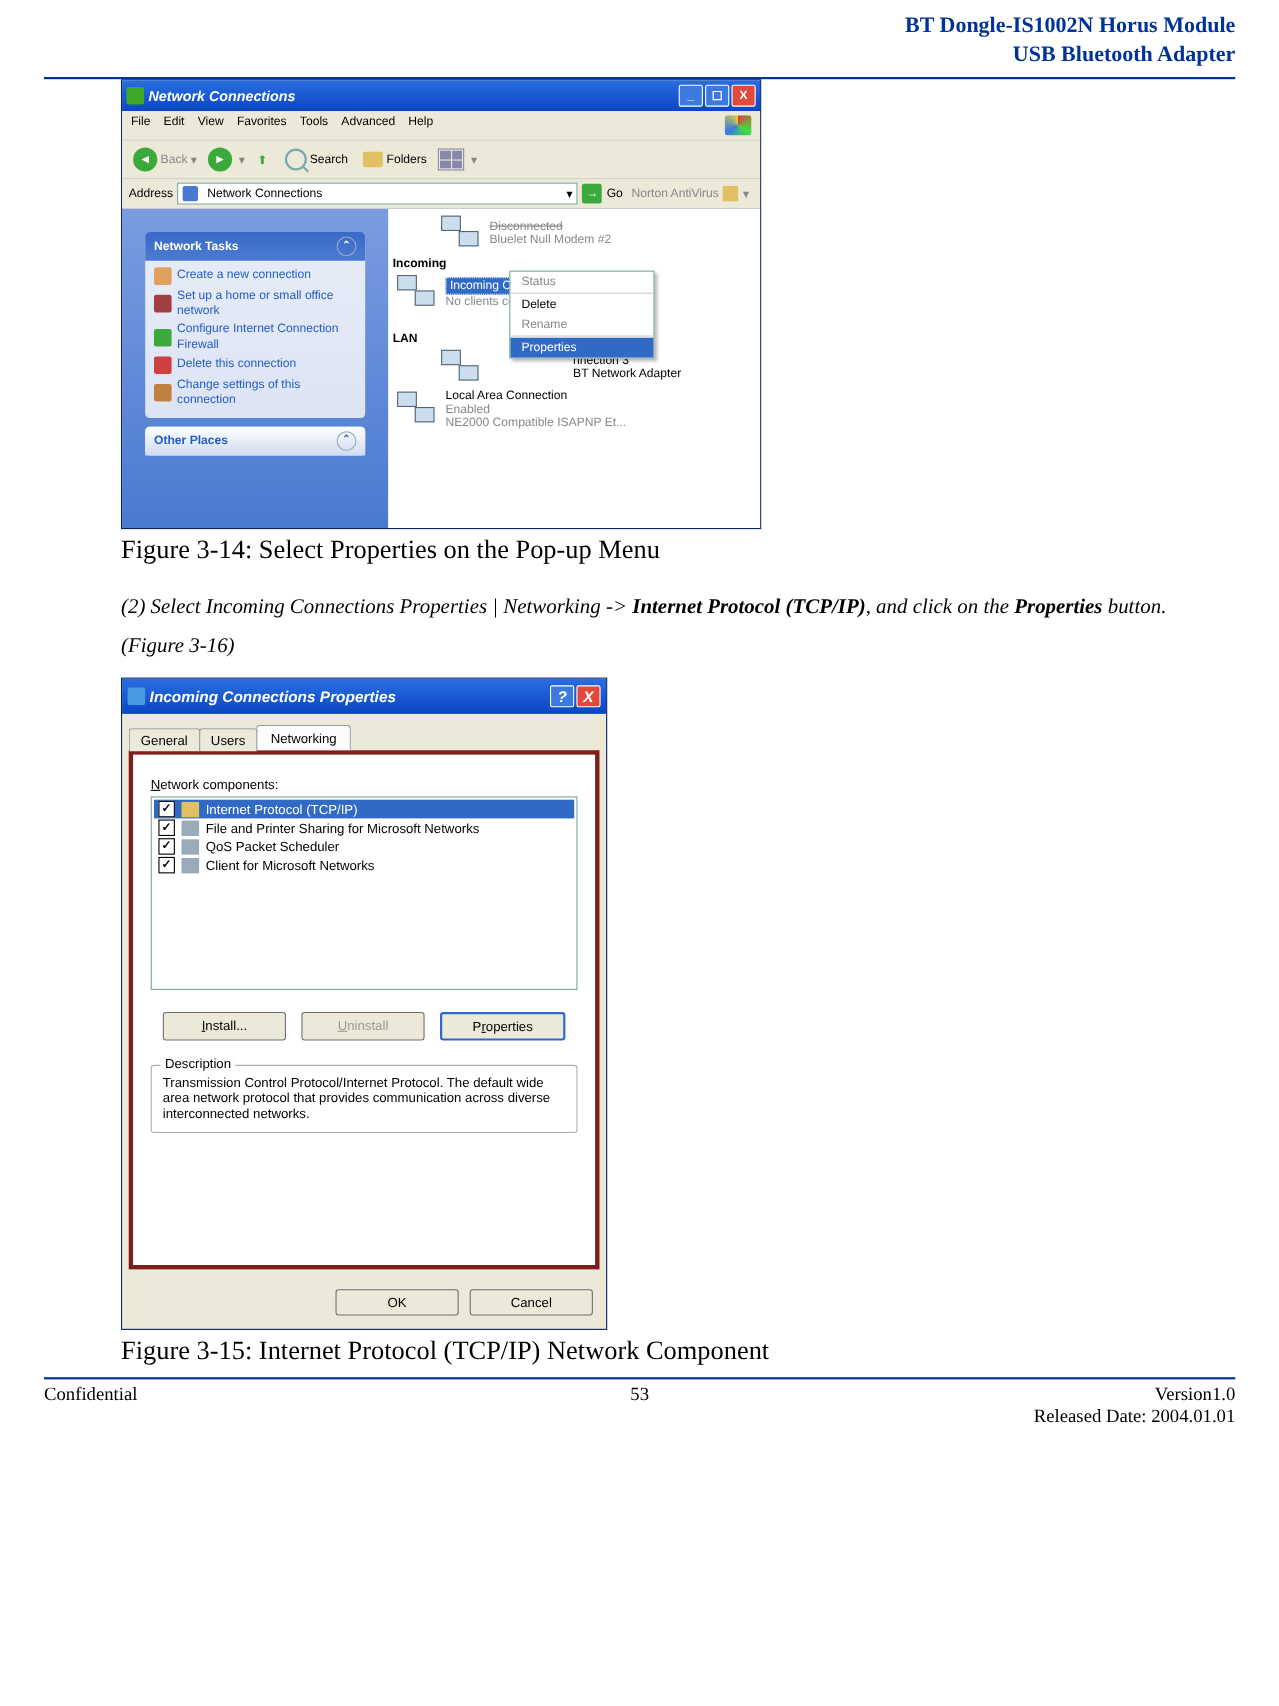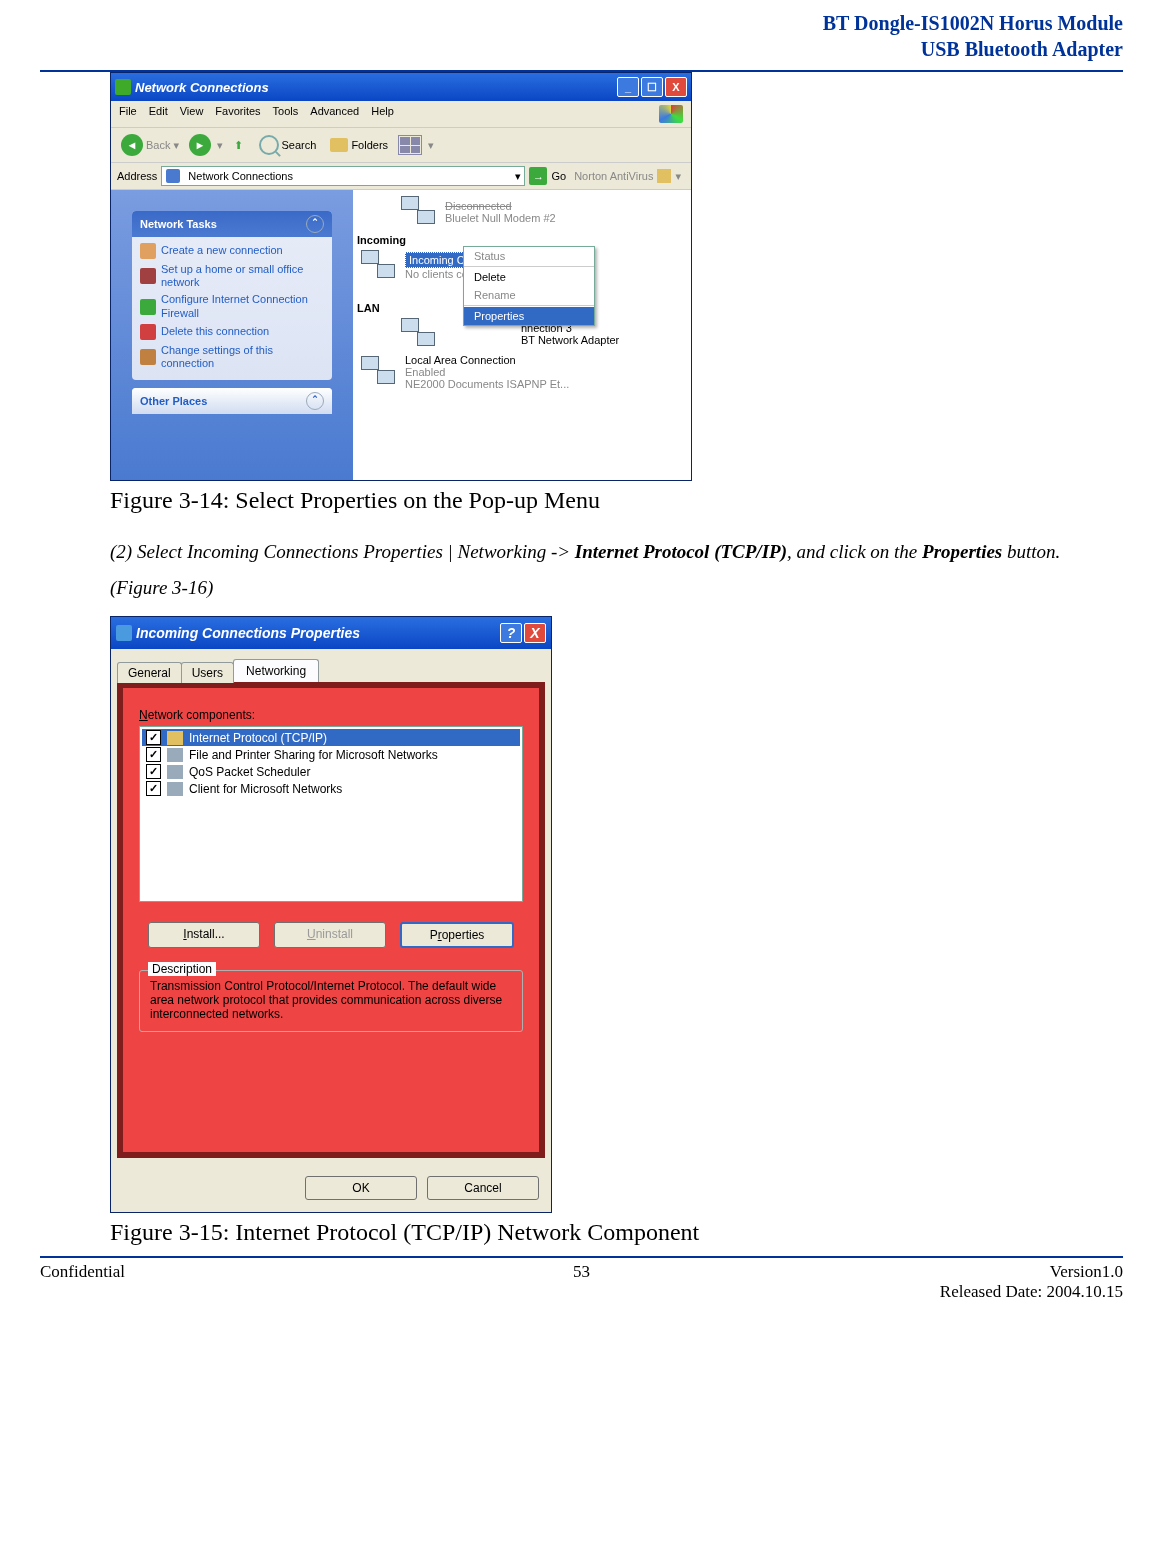--- a/index.html
+++ b/index.html
@@ -61,21 +61,21 @@
   .body-p { font-size:19px; line-height:1.9; margin:20px 0 10px 0;font-style:italic; }
   
   .xp-dialog { width:440px; border:1px solid #0A246A; font-family:Tahoma,sans-serif; font-size:12px; background:#ECE9D8; margin-top:6px; }
   .xp-dlg-title { background:linear-gradient(#2a6ee0,#0a46c4); color:#fff; display:flex; align-items:center; padding:3px 5px; height:26px; font-style:italic; font-weight:bold; font-size:14px; }
   .dlg-help { width:20px; height:18px; background:#3c7ae0; color:#fff; border:1px solid #fff; border-radius:2px; display:flex; align-items:center; justify-content:center; margin-right:2px; }
   .dlg-close { width:20px; height:18px; background:#e04a3c; color:#fff; border:1px solid #fff; border-radius:2px; display:flex; align-items:center; justify-content:center; }
   .dlg-body { padding:10px 6px 8px 6px; }
   .tab-strip { display:flex; align-items:flex-end; }
   .tab { background:#ECE9D8; border:1px solid #919b9c; border-bottom:none; padding:3px 10px; margin-right:-1px; border-radius:3px 3px 0 0; position:relative; top:1px; }
   .tab.active { background:#FCFCFE; z-index:2; padding:4px 12px; top:0; }
-  .tab-pane { border:6px solid #7f1d1d; background:#ef4444; padding:14px 16px 30px 16px; min-height:420px; }
+  .tab-pane { border:4px solid #7f1d1d; background:#ffffff; padding:14px 16px 30px 16px; min-height:420px; }
   .fld-label { margin:6px 0 4px 0; }
   .nc-list { background:#fff; border:1px solid #7a9; padding:2px; height:170px; overflow:auto; }
   .nc-row { display:flex; align-items:center; gap:6px; padding:1px 4px; }
   .nc-row.sel { background:#316ac5; color:#fff; }
   .nc-chk { width:13px; height:13px; border:1px solid #000; display:flex; align-items:center; justify-content:center; font-size:11px; line-height:1; }
   .nc-icon { width:16px; height:14px; }
   .btn-row { display:flex; justify-content:center; margin-top:20px; gap:14px; }
   .xp-btn { min-width:90px; padding:4px 10px; background:#ece9d8; border:1px solid #707070; border-radius:3px; text-align:center; }
   .xp-btn.def { border:2px solid #3169c6; }
   .xp-btn.dis { color:#9a9a9a; }
@@ -235,21 +235,21 @@
             </div>
           </div>
           <div class="conn-item">
             <div class="conn-icon">
                 <div class="pc pc1"></div>
                 <div class="pc pc2"></div>
               </div>
             <div class="conn-txt">
               <div class="t1">Local Area Connection</div>
               <div class="t2">Enabled</div>
-              <div class="t2">NE2000 Documents ISAPNP Et...</div>
+              <div class="t2">NE2000 Compatible ISAPNP Et...</div>
             </div>
           </div>
 
           <div class="ctx-menu">
             <div class="ctx-item">Status</div>
             <div class="ctx-sep"></div>
             <div class="ctx-item en">Delete</div>
             <div class="ctx-item">Rename</div>
             <div class="ctx-sep"></div>
             <div class="ctx-item sel">Properties</div>
@@ -327,16 +327,16 @@
     </div>
     <div class="caption">Figure 3-15: Internet Protocol (TCP/IP) Network Component</div>
   </div>
 
   <hr class="hr-blue2">
   <div class="footer">
     <div class="l">Confidential</div>
     <div class="c">53</div>
     <div class="r">
       <div>Version1.0</div>
-      <div>Released Date: 2004.10.15</div>
+      <div>Released Date: 2004.01.01</div>
     </div>
   </div>
 </div>
 
 </body></html>

